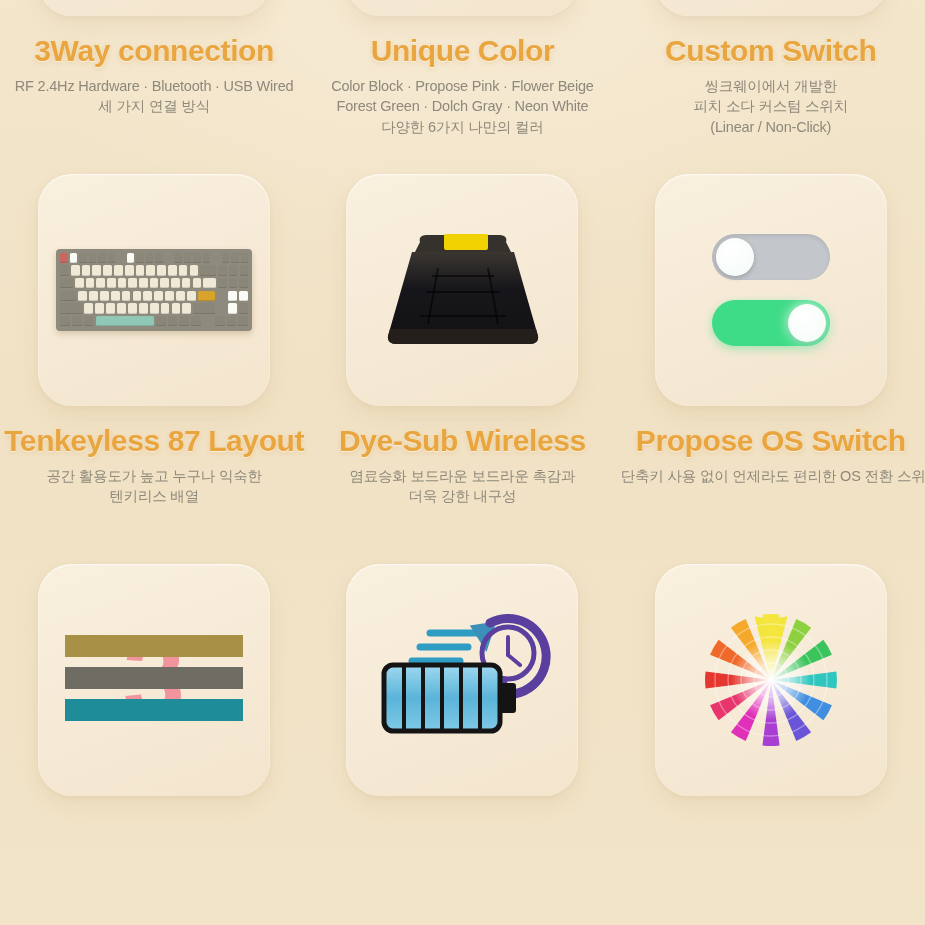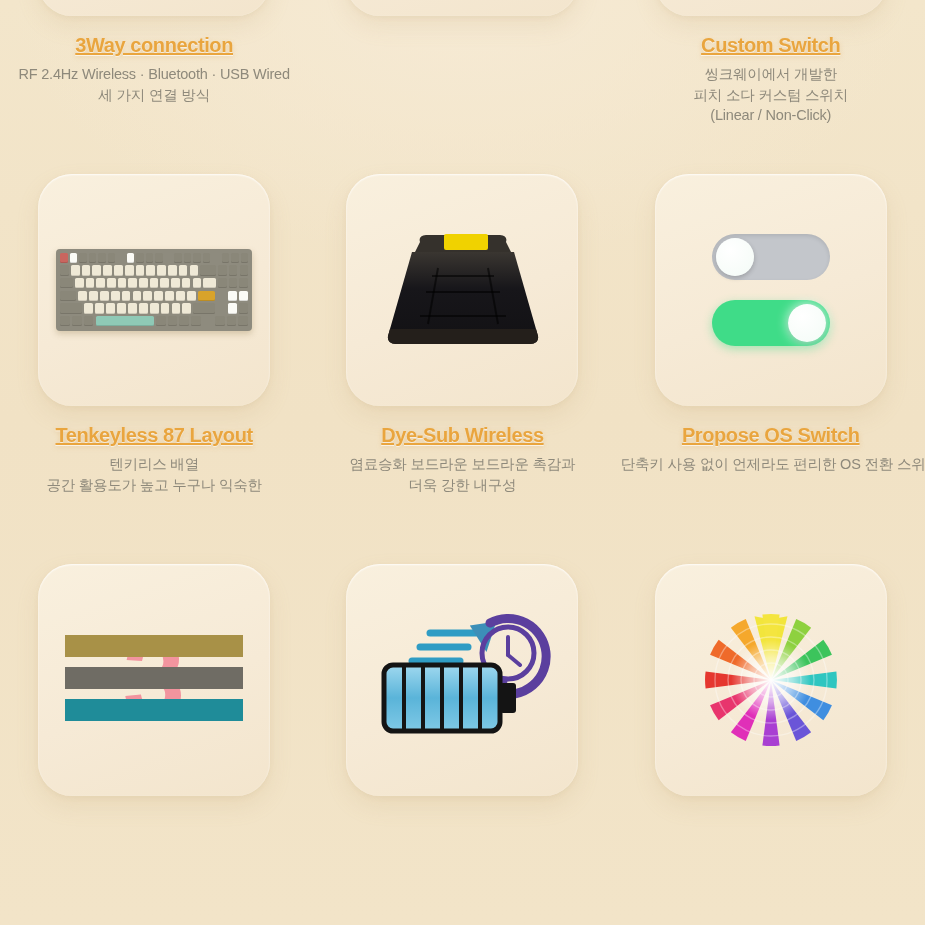--- a/index.html
+++ b/index.html
@@ -29,25 +29,24 @@
     background:linear-gradient(160deg,#f9f0de 0%,#f6ead6 55%,#f3e5cd 100%);
     box-shadow:
       0 10px 22px rgba(190,160,110,.16),
       0 2px 5px rgba(190,160,110,.10),
       inset 0 1px 2px rgba(255,255,255,.85);
     display:flex; align-items:center; justify-content:center;
     overflow:hidden;
   }
   .caption { width:300px; text-align:center; margin-top:18px; }
   .title {
-    font-size:20px; font-weight:bold; letter-spacing:-.4px;
+    font-size:30px; font-weight:bold; letter-spacing:-.4px;
     color:#e9a53e;
     text-shadow:0 1px 1px rgba(255,255,255,.65), 0 2px 5px rgba(214,150,60,.28);
     line-height:1.15;
-    text-decoration:underline;
   }
   .desc {
     margin-top:7px; font-size:14.5px; line-height:1.42;
     color:#8e897b; letter-spacing:-.2px;
   }
   .desc div { white-space:nowrap; }
 
   
   .kbd-wrap { width:196px; }
   .kbd {
@@ -101,29 +100,37 @@
 <div class="page">
   <div class="grid">
 
     <div class="cell">
       <div class="card">
         
       </div>
       <div class="caption">
         <div class="title">3Way connection</div>
         <div class="desc">
-          <div>RF 2.4Hz Wireless · Bluetooth · USB Wired</div>
+          <div>RF 2.4Hz Hardware · Bluetooth · USB Wired</div>
             <div>세 가지 연결 방식</div>
         </div>
       </div>
     </div>
 
     <div class="cell">
       <div class="card">
         
+      </div>
+      <div class="caption">
+        <div class="title">Unique Color</div>
+        <div class="desc">
+          <div>Color Block · Propose Pink · Flower Beige</div>
+            <div>Forest Green · Dolch Gray · Neon White</div>
+            <div>다양한 6가지 나만의 컬러</div>
+        </div>
       </div>
     </div>
 
     <div class="cell">
       <div class="card">
         
       </div>
       <div class="caption">
         <div class="title">Custom Switch</div>
         <div class="desc">
@@ -246,22 +253,22 @@
                 <div class="k dark"></div>
                 <div class="k dark"></div>
                 <div class="k dark"></div>
             </div>
           </div>
         </div>
       </div>
       <div class="caption">
         <div class="title">Tenkeyless 87 Layout</div>
         <div class="desc">
-          <div>텐키리스 배열</div>
-            <div>공간 활용도가 높고 누구나 익숙한</div>
+          <div>공간 활용도가 높고 누구나 익숙한</div>
+            <div>텐키리스 배열</div>
         </div>
       </div>
     </div>
 
     <div class="cell">
       <div class="card">
         <svg class="keycap" viewBox="0 0 172 132">
           <defs>
             <linearGradient id="kc" x1="0" y1="0" x2="0" y2="1">
               <stop offset="0" stop-color="#3a3631"></stop>

